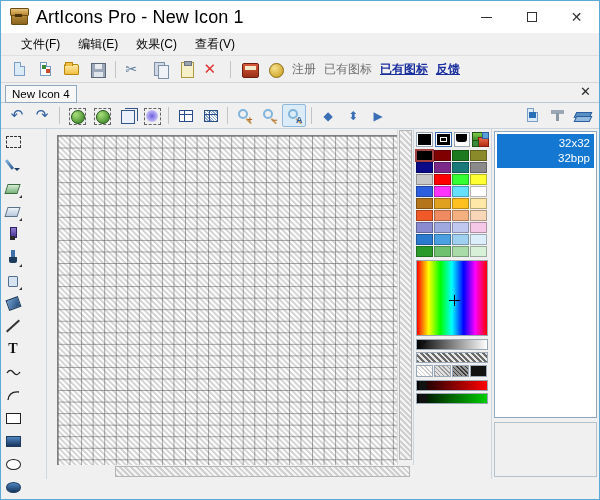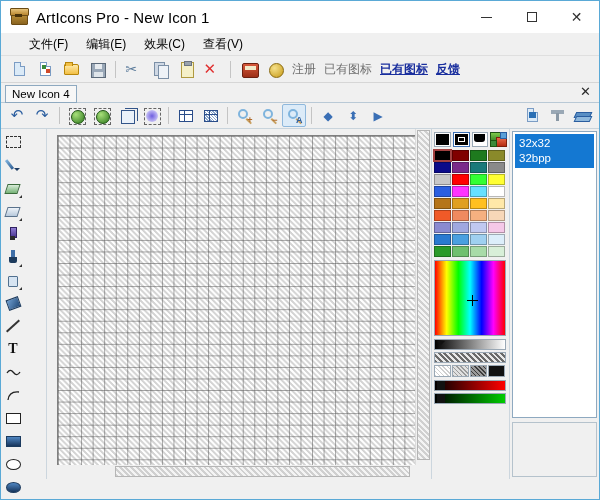--- a/index.html
+++ b/index.html
@@ -28,34 +28,34 @@
     border:1px solid #6b4b14;border-radius:1px;
   }
   .app-icon .lid{
     position:absolute;left:0px;top:0px;width:17px;height:6px;
     background:linear-gradient(180deg,#e7c379 0%,#b8862f 100%);
     border:1px solid #6b4b14;border-radius:1px;
   }
   .app-icon .slot{
     position:absolute;left:5px;top:6px;width:7px;height:3px;background:#4a3209;
   }
-  .title-text{font-size:15px;color:#000;letter-spacing:.1px;}
+  .title-text{font-size:18px;color:#000;letter-spacing:.1px;}
   .win-btns{position:absolute;right:0;top:0;height:32px;display:flex;}
   .win-btn{
     width:45px;height:32px;display:flex;align-items:center;justify-content:center;
     font-size:12px;color:#333;
   }
   .glyph-min{display:block;width:11px;height:1px;background:#333;}
   .glyph-max{display:block;width:10px;height:10px;border:1px solid #333;box-sizing:border-box;}
   .glyph-close{font-size:14px;line-height:1;font-family:"DejaVu Sans",sans-serif;}
 
   
   .menubar{
     height:22px;background:#f0f0f0;display:flex;align-items:center;
-    padding-left:19px;border-bottom:1px solid #dfdfdf;
+    padding-left:11px;border-bottom:1px solid #dfdfdf;
   }
   .menu-item{
     padding:2px 9px;font-size:12px;color:#000;white-space:nowrap;cursor:default;
   }
 
   
   .toolbar{
     height:26px;background:#f0f0f0;display:flex;align-items:center;
     padding-left:6px;gap:2px;border-bottom:1px solid #d6d6d6;
   }
@@ -250,22 +250,22 @@
   .gradbar{width:72px;height:11px;border:1px solid #9aa8b5;box-sizing:border-box;margin-bottom:2px;position:relative;}
   .gradbar .mk{position:absolute;left:2px;top:1px;width:0;height:0;border:4px solid transparent;border-top-color:#111;}
   .patrow{display:grid;grid-template-columns:repeat(4,17px);gap:1px;margin-bottom:3px;}
   .pat{width:17px;height:12px;border:1px solid #9aa8b5;box-sizing:border-box;}
   .chan{width:72px;height:11px;border:1px solid #9aa8b5;box-sizing:border-box;margin-bottom:2px;position:relative;background:#fff;}
   .chan .fillb{position:absolute;left:0;top:0;bottom:0;width:100%;}
   .chan .knob{position:absolute;left:2px;top:0px;width:8px;height:9px;background:#111;}
 
   
   .rightpanel{
-    width:90px;background:#f0f0f0;border-left:1px solid #ccd6de;
-    display:flex;flex-direction:column;padding:2px;box-sizing:border-box;
+    width:108px;background:#f0f0f0;border-left:1px solid #ccd6de;
+    display:flex;flex-direction:column;padding:2px;box-sizing:border-box;text-align:right;
   }
   .listbox{
     flex:0 0 287px;background:#fff;border:1px solid #8ea9c0;box-sizing:border-box;
     padding:2px;
   }
   .listitem{
     background:#1478d2;color:#fff;font-size:11.5px;line-height:15px;padding:2px 4px;
   }
   .previewbox{
     flex:1;background:#f0f0f0;border:1px solid #b5c2cc;box-sizing:border-box;margin-top:4px;

